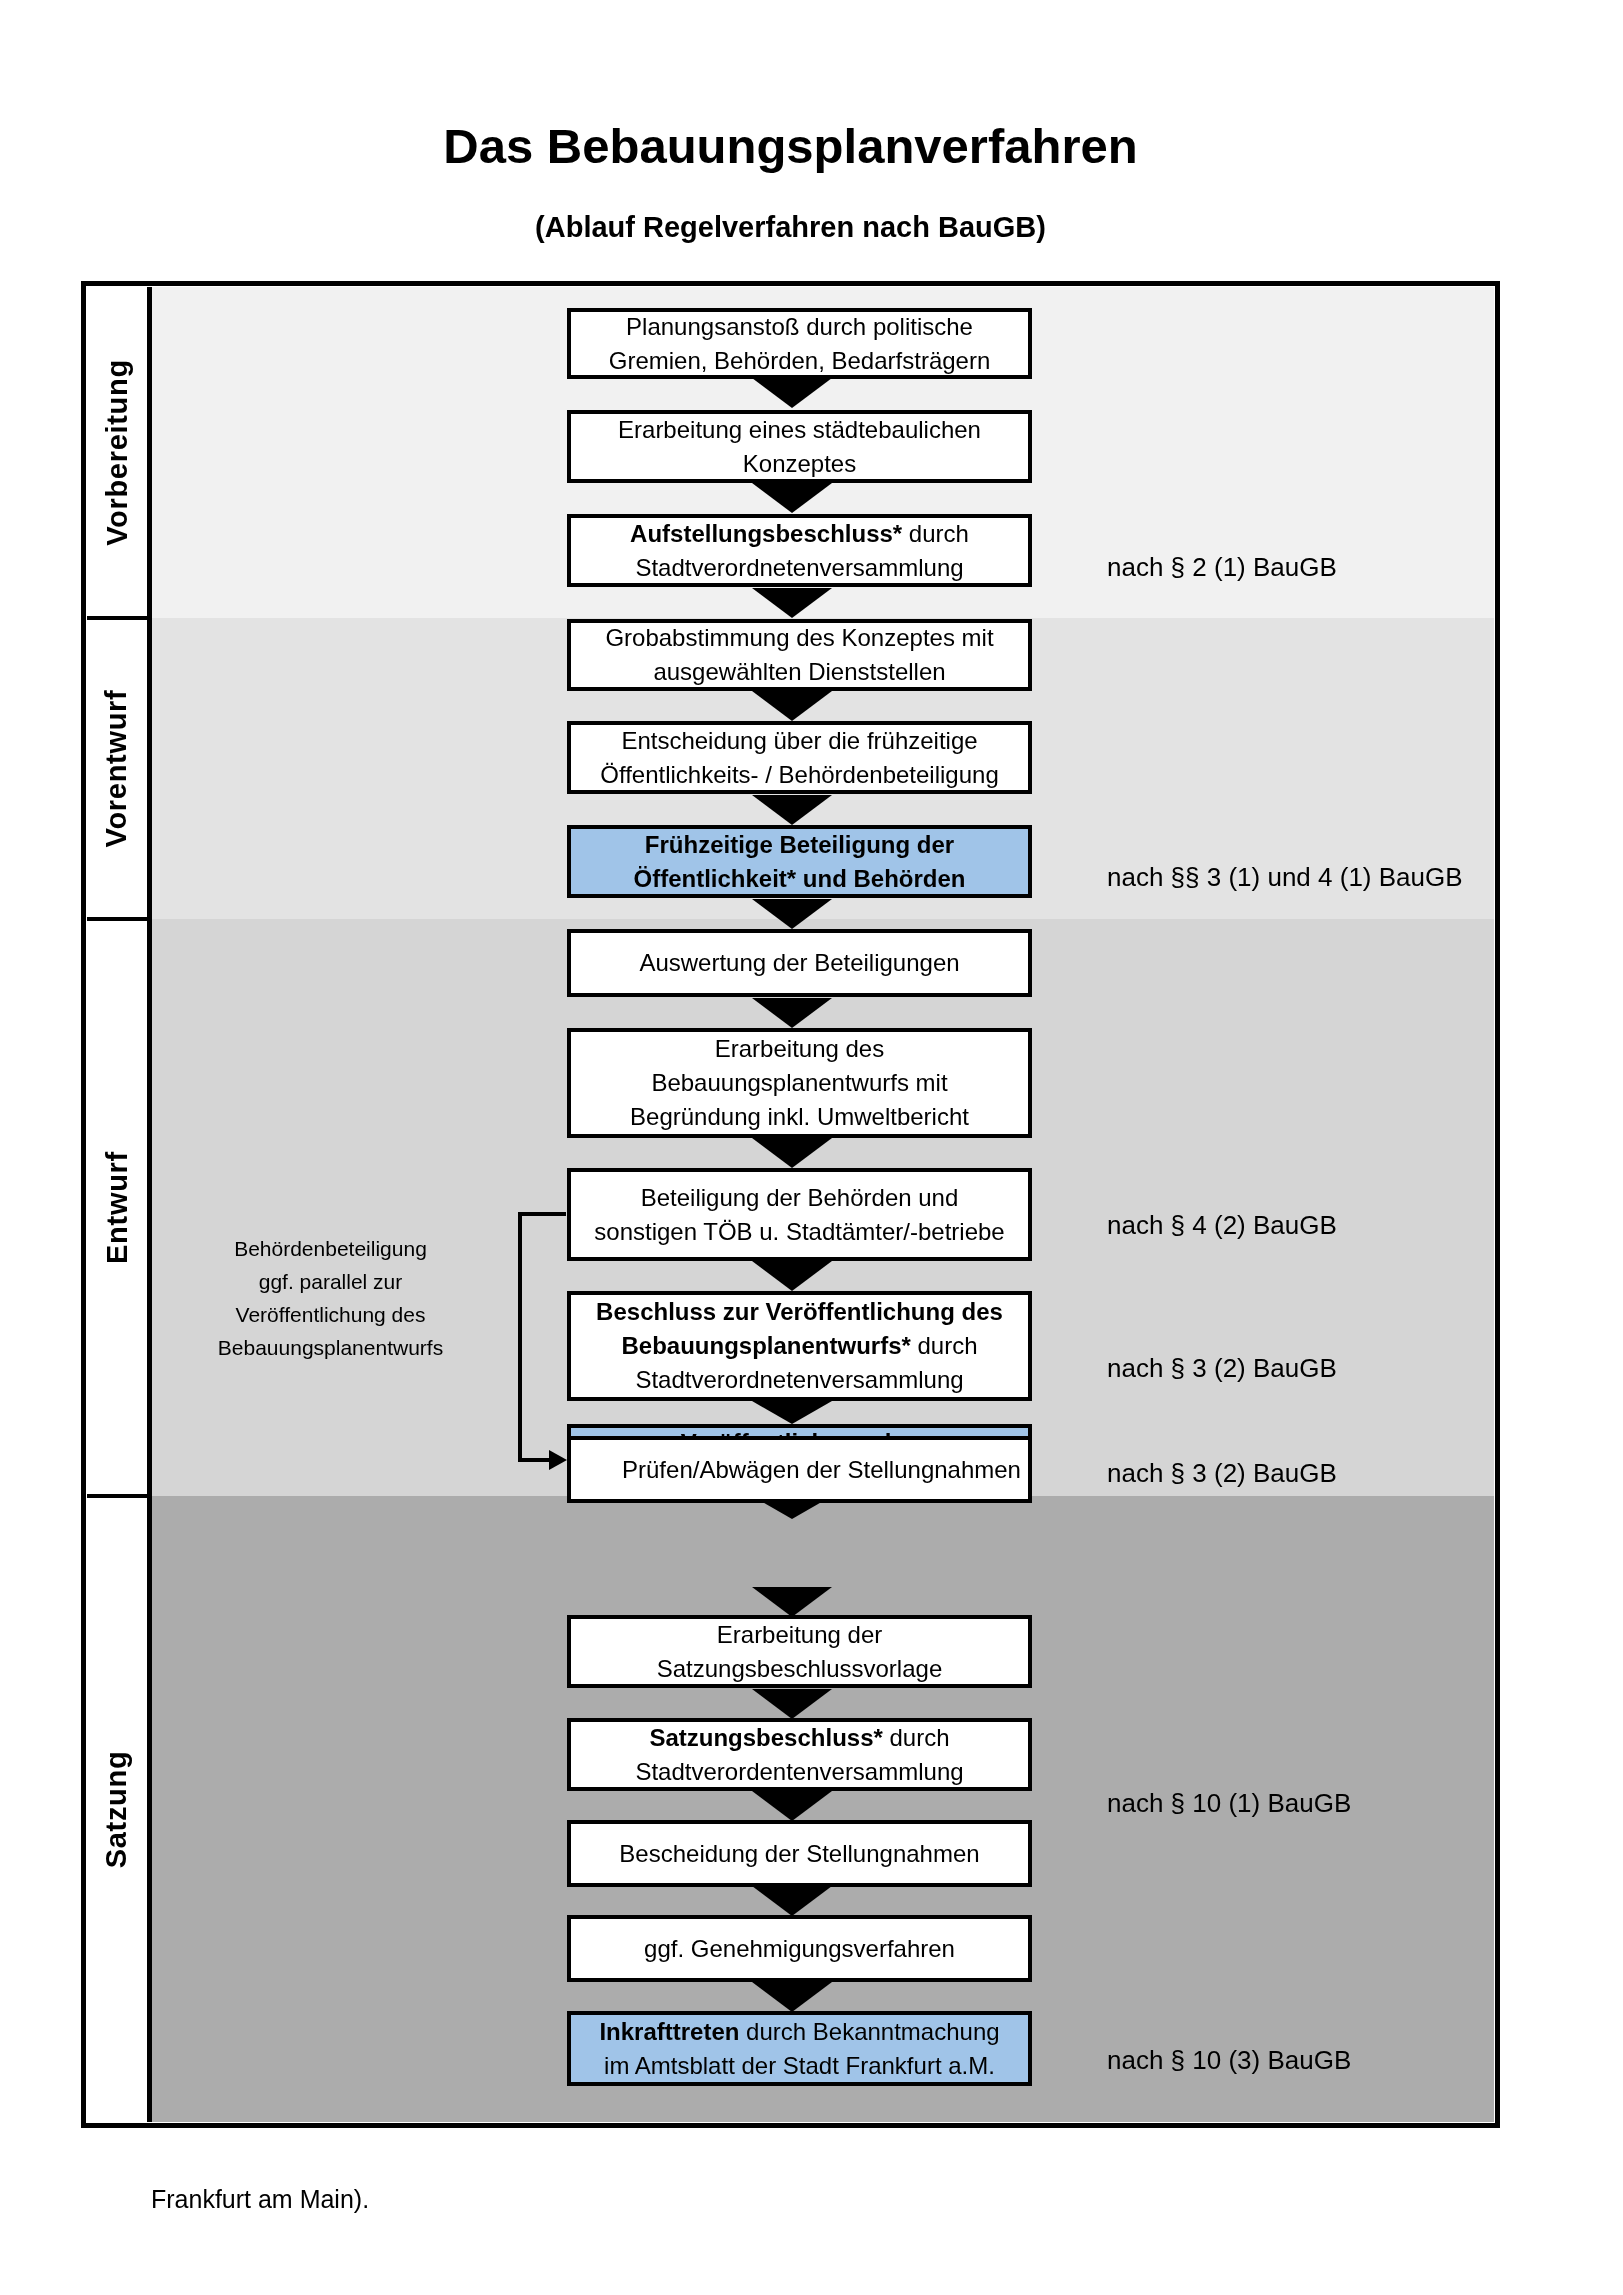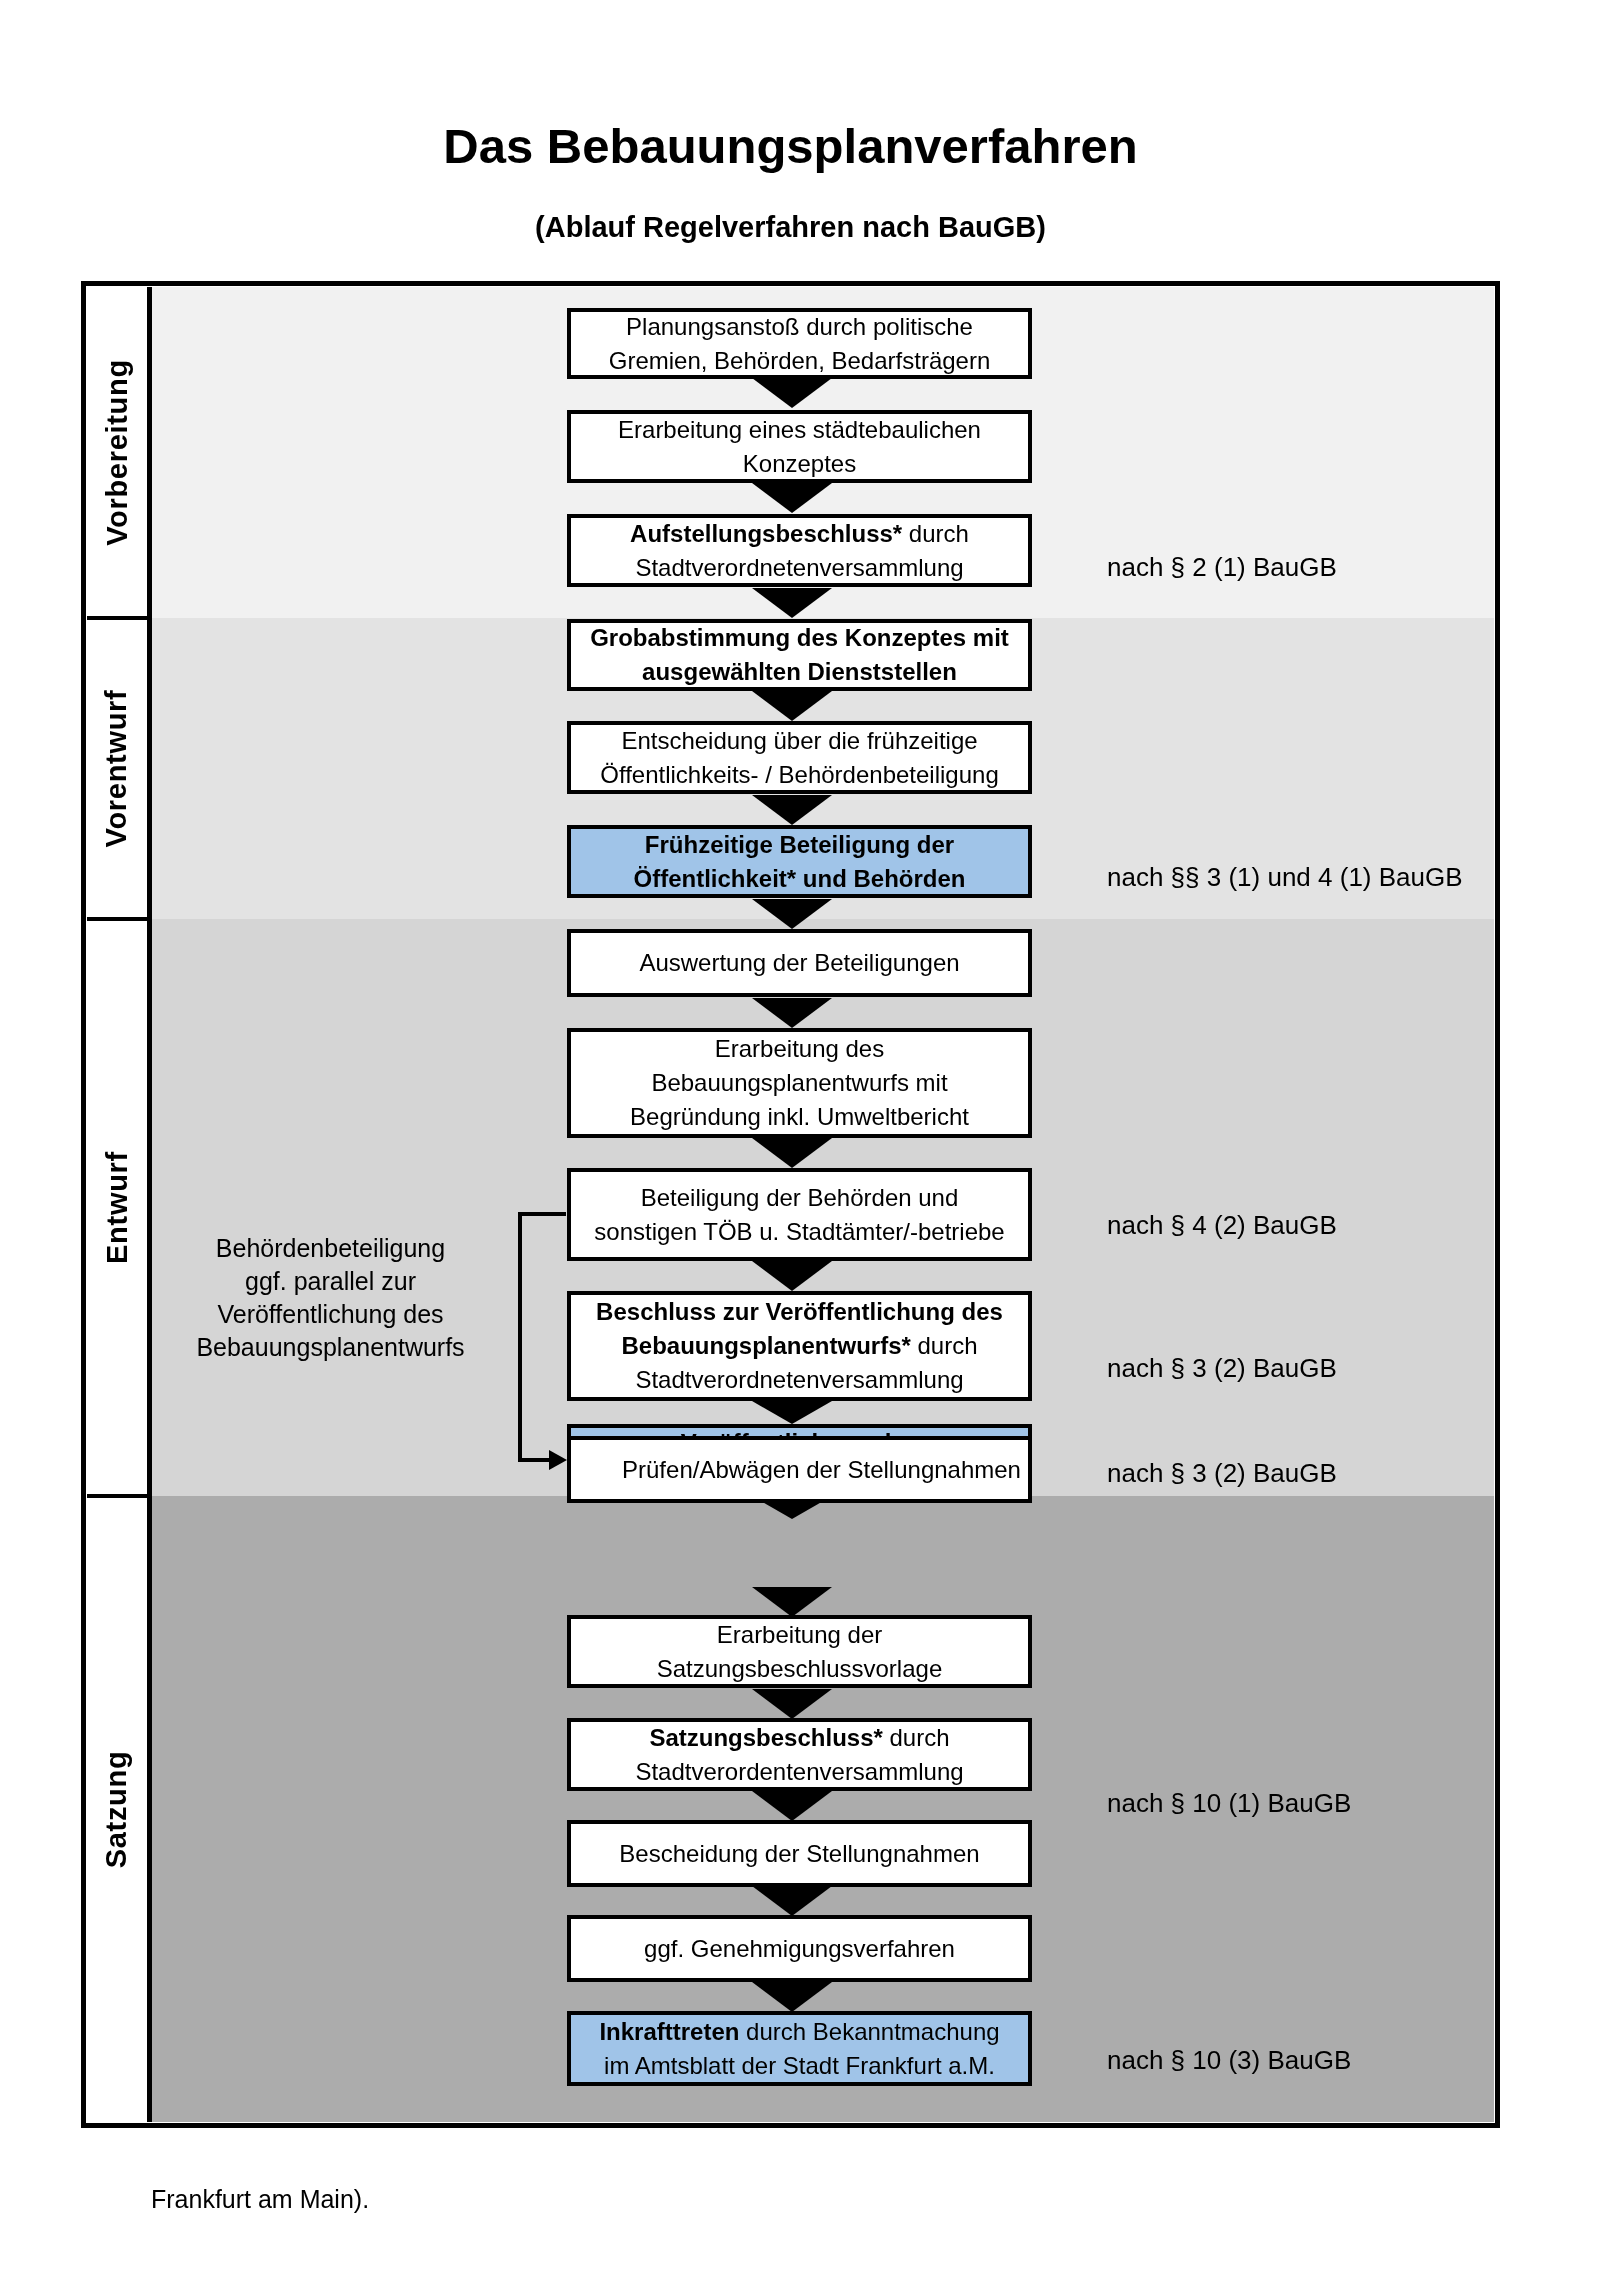--- a/index.html
+++ b/index.html
@@ -20,21 +20,21 @@
   .plabel span{transform:rotate(-90deg);white-space:nowrap;font-weight:bold;font-size:29px;letter-spacing:0.7px;}
   .box{left:567px;width:465px;box-sizing:border-box;border:4.6px solid #000;background:#fff;
        display:flex;flex-direction:column;align-items:center;justify-content:center;
        font-size:24px;line-height:34px;text-align:center;}
   .box .line{white-space:pre;}
   .blue{background:#A0C4E8;}
   .b{font-weight:bold;}
   .arr{left:752px;width:0;height:0;border-left:40px solid transparent;border-right:40px solid transparent;border-top:30px solid #000;}
   .arr.sm{border-top-width:23.6px;}
   .ann{left:1107px;font-size:26px;white-space:pre;}
-  .note{left:167px;width:327px;text-align:center;font-size:25px;line-height:33px;}
+  .note{left:167px;width:327px;text-align:center;font-size:21px;line-height:33px;}
   .conn{background:#000;}
   .connarrow{width:0;height:0;border-top:10.5px solid transparent;border-bottom:10.5px solid transparent;border-left:18.3px solid #000;}
   .footnote-line{left:151px;font-size:25px;white-space:pre;}
 </style>
 </head>
 <body>
 
 <div class="canvas">
 
   <div class="abs title">Das Bebauungsplanverfahren</div>
@@ -75,21 +75,21 @@
     <div class="line">Konzeptes</div>
   </div>
   <div class="abs arr" style="top:483px;"></div>
 
   <div class="abs box" style="top:514px;height:73px;">
     <div class="line"><span class="b">Aufstellungsbeschluss*</span><span> durch</span></div>
     <div class="line">Stadtverordnetenversammlung</div>
   </div>
   <div class="abs arr" style="top:588px;"></div>
 
-  <div class="abs box" style="top:619px;height:72px;font-weight:bold;">
+  <div class="abs box" style="top:619px;height:72px;">
     <div class="line">Grobabstimmung des Konzeptes mit</div>
     <div class="line">ausgewählten Dienststellen</div>
   </div>
   <div class="abs arr" style="top:691px;"></div>
 
   <div class="abs box" style="top:721px;height:73px;">
     <div class="line">Entscheidung über die frühzeitige</div>
     <div class="line">Öffentlichkeits- / Behördenbeteiligung</div>
   </div>
   <div class="abs arr" style="top:795px;"></div>

